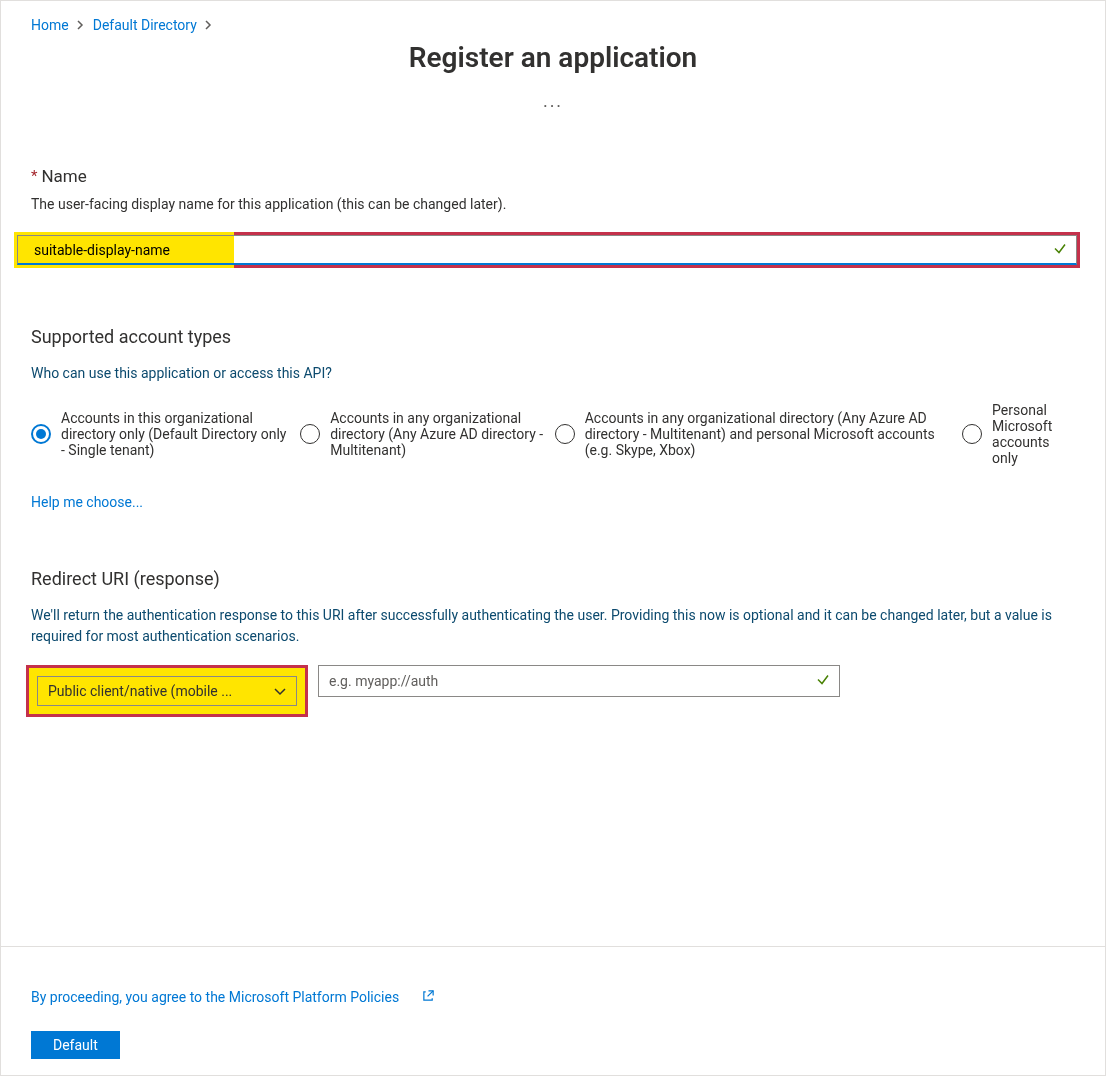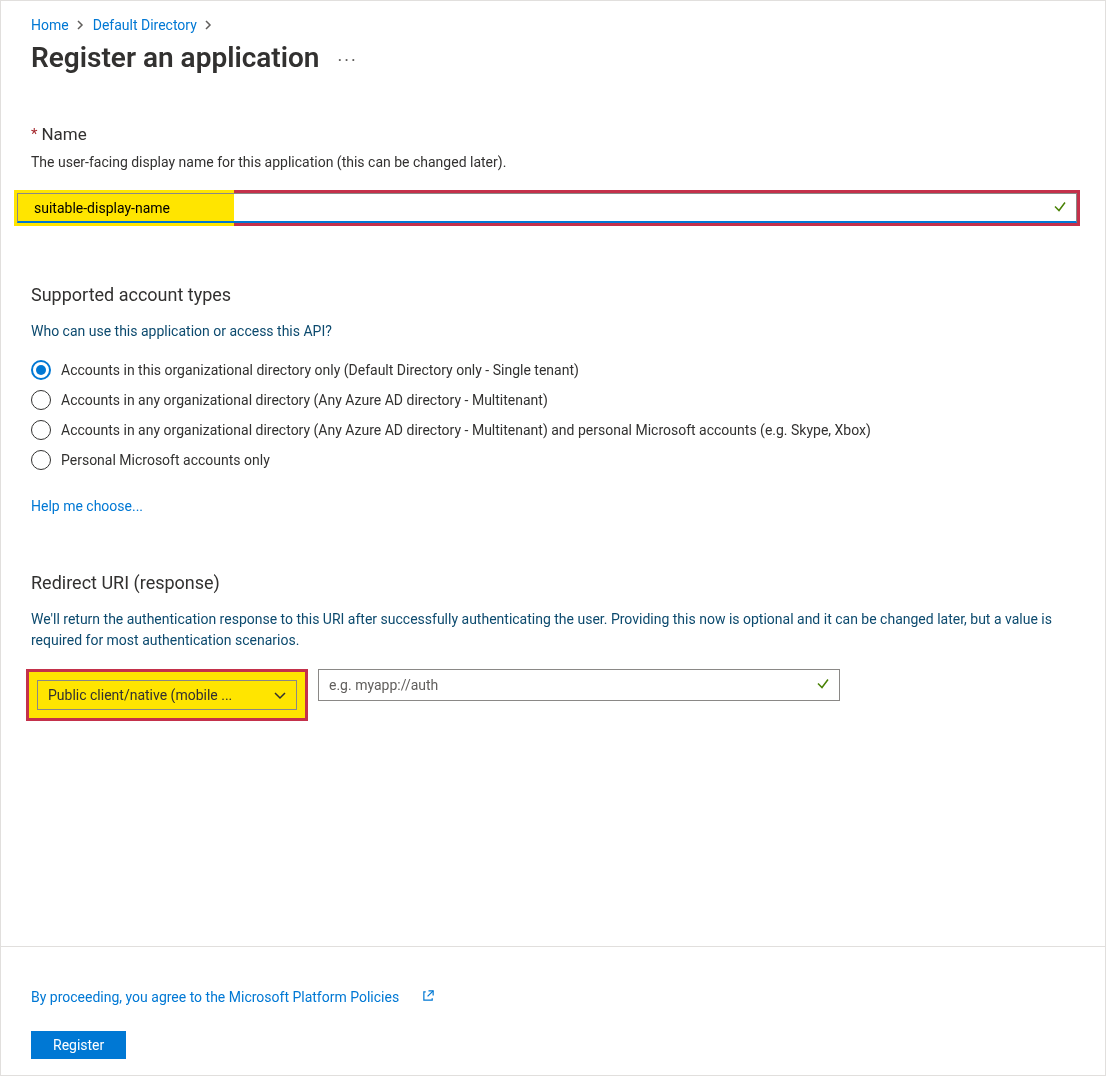--- a/index.html
+++ b/index.html
@@ -40,20 +40,21 @@
     color: #605e5c;
     font-size: 12px;
     padding: 0 2px;
   }
   
   .title-row {
     display: flex;
     align-items: center;
     gap: 18px;
     margin-bottom: 50px;
+    flex-direction: column;
   }
   h1.page-title {
     font-size: 28px;
     font-weight: 600;
     margin: 0;
     color: #323130;
   }
   .more-dots {
     color: #605e5c;
     font-size: 18px;
@@ -120,21 +121,21 @@
   }
   .name-check {
     position: absolute;
     right: 10px;
     top: 50%;
     transform: translateY(-50%);
     z-index: 2;
     color: #498205;
   }
   
-  .radio-group { display: flex; flex-direction: column; gap: 10px; }
+  .radio-group { display: flex; flex-direction: row; gap: 10px; }
   .radio-row {
     display: flex;
     align-items: center;
     gap: 10px;
     cursor: pointer;
   }
   .radio-circle {
     width: 20px; height: 20px;
     border-radius: 50%;
     border: 1px solid #323130;
@@ -343,15 +344,15 @@
     <div class="agree-text">
       <span>By proceeding, you agree to the Microsoft Platform Policies</span>
       <span class="ext-icon">
         <svg width="13" height="13" viewBox="0 0 14 14">
           <path d="M4 3 H2 V12 H11 V10" fill="none" stroke="#0078d4" stroke-width="1.3"></path>
           <path d="M7 2 H12 V7" fill="none" stroke="#0078d4" stroke-width="1.3"></path>
           <path d="M12 2 L6 8" fill="none" stroke="#0078d4" stroke-width="1.3"></path>
         </svg>
       </span>
     </div>
-    <button class="register-btn">Register</button>
+    <button class="register-btn">Default</button>
   </div>
 </div>
 
 </body></html>

